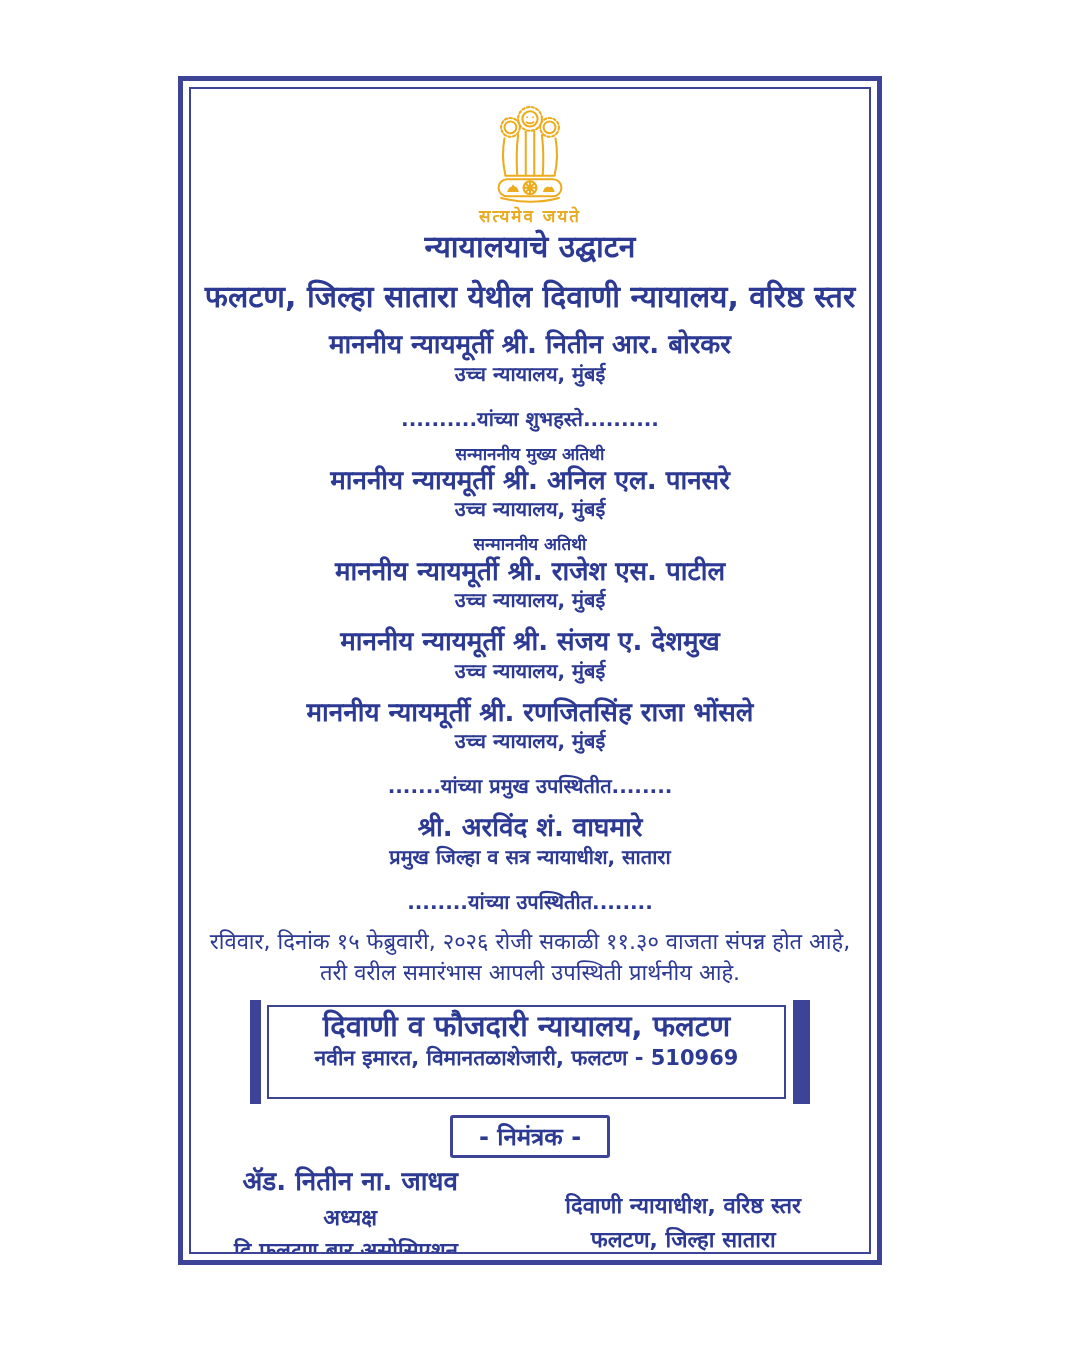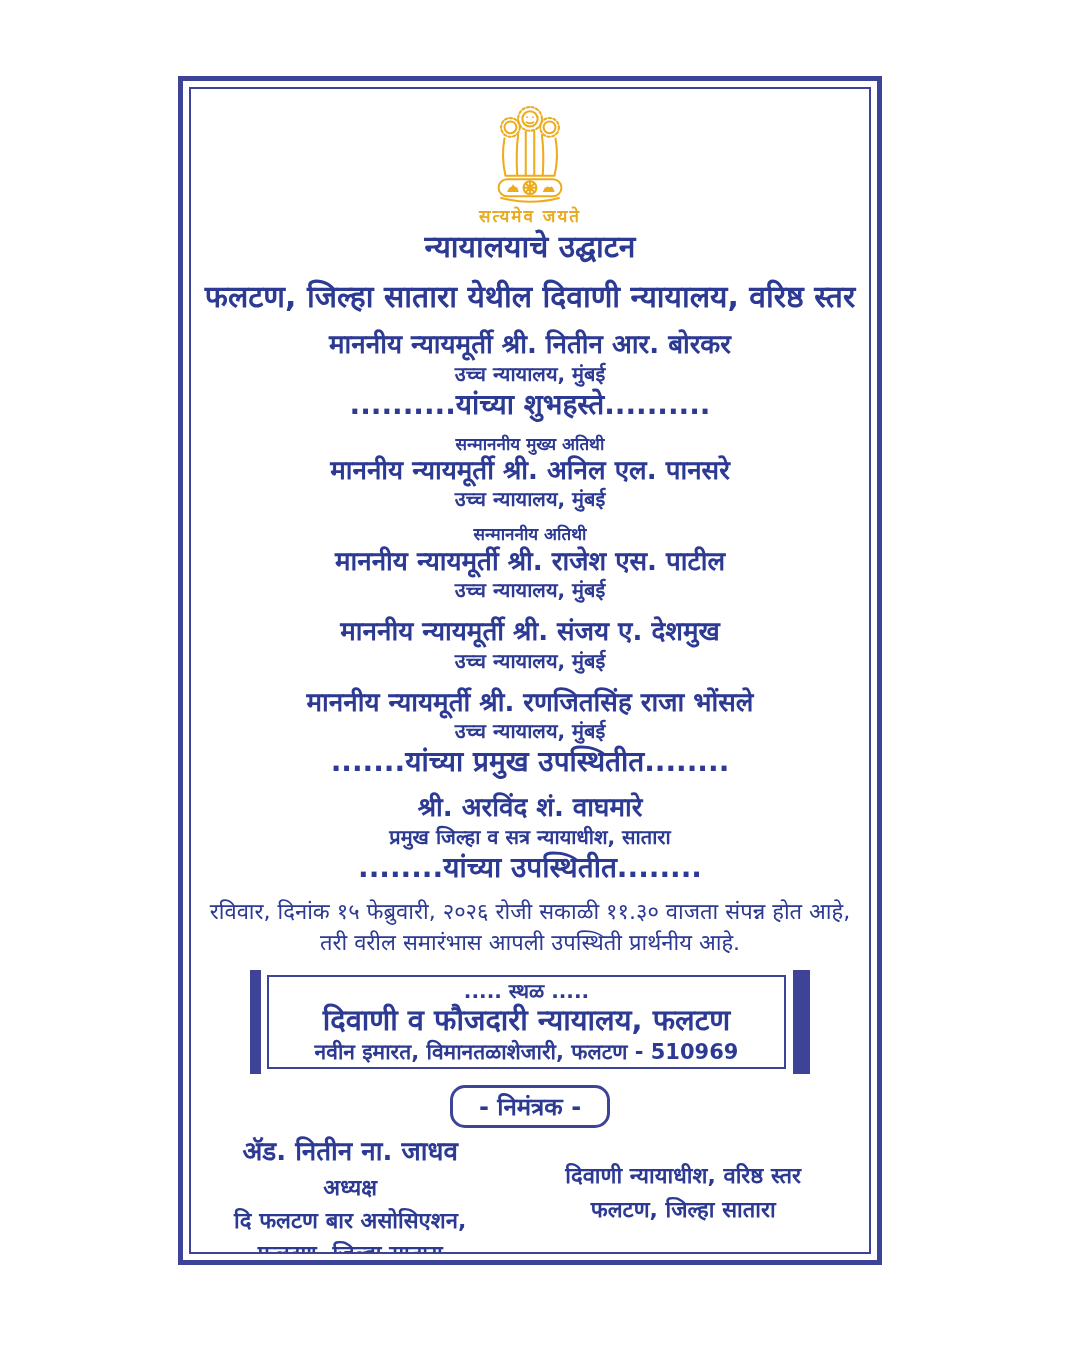--- a/index.html
+++ b/index.html
@@ -23,38 +23,38 @@
   .emblem-wrap svg { display:block; margin:0 auto; }
   .motto {
     color:#e8ab22; font-weight:bold; font-size:17px; letter-spacing:2px; margin-top:1px;
   }
   .title { font-size:30px; font-weight:800; line-height:1.3; }
   .title-1 { margin-top:11px; }
   .guest { margin-top:12px; }
   .guest-heading { font-size:17px; font-weight:700; line-height:1.2; }
   .guest-name { font-size:26px; font-weight:800; line-height:1.25; }
   .guest-org  { font-size:20px; font-weight:600; line-height:1.25; margin-top:1px; }
-  .guest-note { font-size:28px; font-weight:600; line-height:1.25; margin-top:0; }
+  .guest-note { font-size:20px; font-weight:600; line-height:1.25; margin-top:20px; }
   .closing { margin-top:12px; font-size:22px; font-weight:400; line-height:1.4; }
   .venue {
     position:relative; width:560px; height:104px; margin:12px auto 0;
   }
   .venue-bar { position:absolute; top:0; bottom:0; background:#3d4497; }
   .venue-bar.left  { left:0;  width:11px; }
   .venue-bar.right { right:0; width:17px; }
   .venue-box {
     position:absolute; left:17px; right:24px; top:5px; bottom:5px;
     border:2px solid #3d4497; padding-top:2px;
   }
   .venue-label   { font-size:20px; font-weight:800; line-height:1.2; }
   .venue-name    { font-size:29px; font-weight:800; line-height:1.2; }
   .venue-address { font-size:21px; font-weight:700; line-height:1.2; margin-top:2px; }
   .inviter-badge {
     display:inline-block; margin-top:11px;
-    border:3px solid #3d4497; border-radius:15px;
+    border:3px solid #3d4497; border-radius:3px;
     padding:1px 26px 3px; font-size:24px; font-weight:800;
   }
   .sig-row { display:flex; margin-top:8px; text-align:center; }
   .sig-left  { width:46%; }
   .sig-right { width:54%; padding-top:20px; }
   .sig-name { font-size:26px; font-weight:800; line-height:1.2; }
   .sig-role { font-size:22px; font-weight:800; line-height:1.2; margin-top:7px; }
   .sig-org  { font-size:22px; font-weight:600; line-height:1.2; margin-top:7px; }
 </style>
 </head>
@@ -141,21 +141,20 @@
 
     <div class="closing">
       <div>रविवार, दिनांक १५ फेब्रुवारी, २०२६ रोजी सकाळी ११.३० वाजता संपन्न होत आहे,</div>
       <div>तरी वरील समारंभास आपली उपस्थिती प्रार्थनीय आहे.</div>
     </div>
 
     <div class="venue">
       <div class="venue-bar left"></div>
       <div class="venue-bar right"></div>
       <div class="venue-box">
-        <div class="venue-label">..... स्थळ .....</div>
         <div class="venue-name">दिवाणी व फौजदारी न्यायालय, फलटण</div>
         <div class="venue-address">नवीन इमारत, विमानतळाशेजारी, फलटण - 510969</div>
       </div>
     </div>
 
     <div>
       <span class="inviter-badge">- निमंत्रक -</span>
     </div>
 
     <div class="sig-row">

